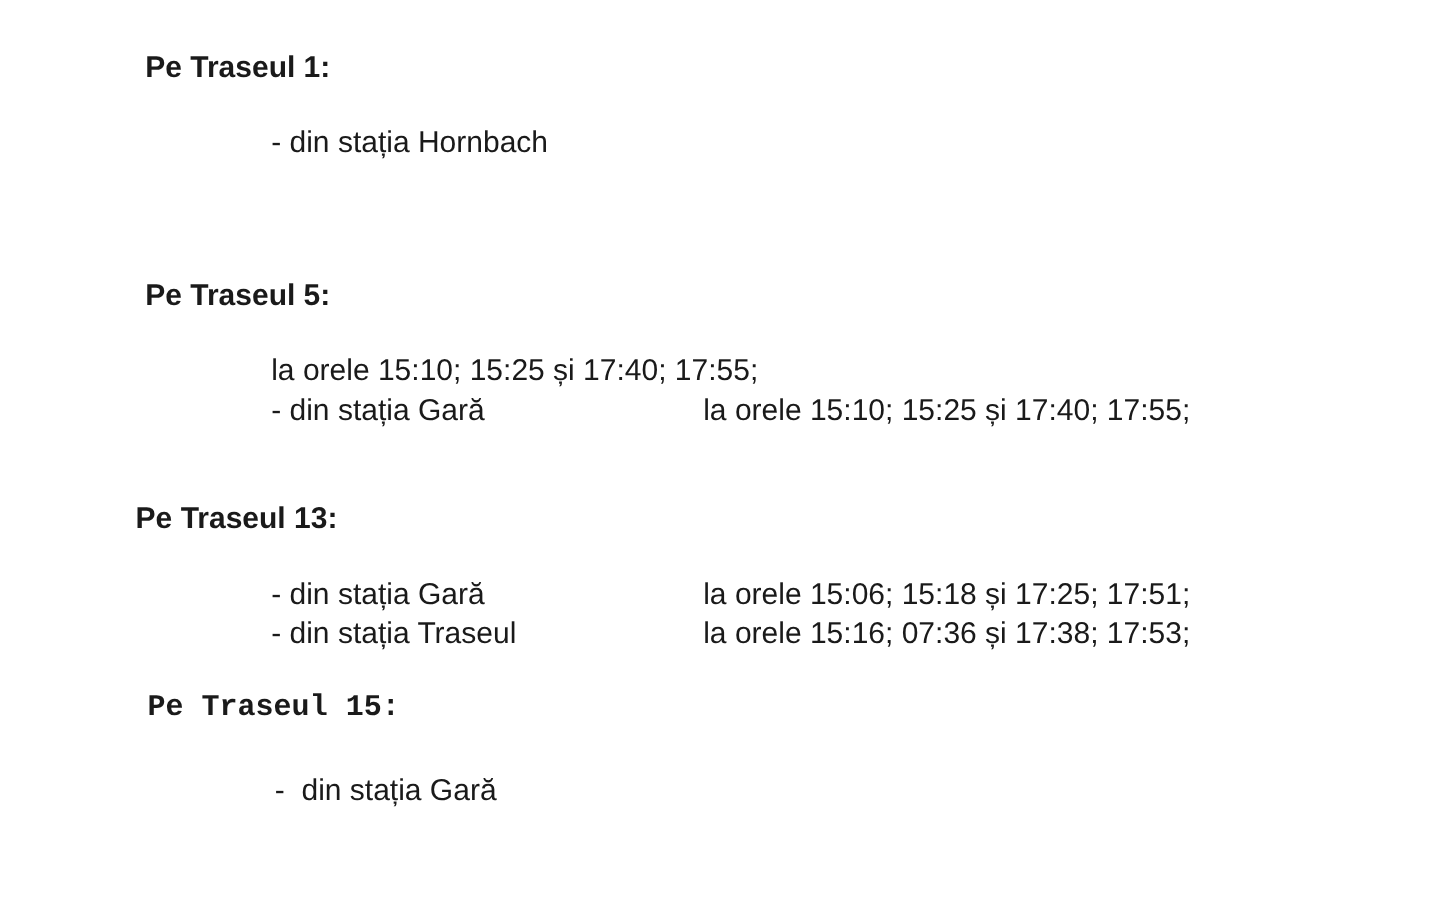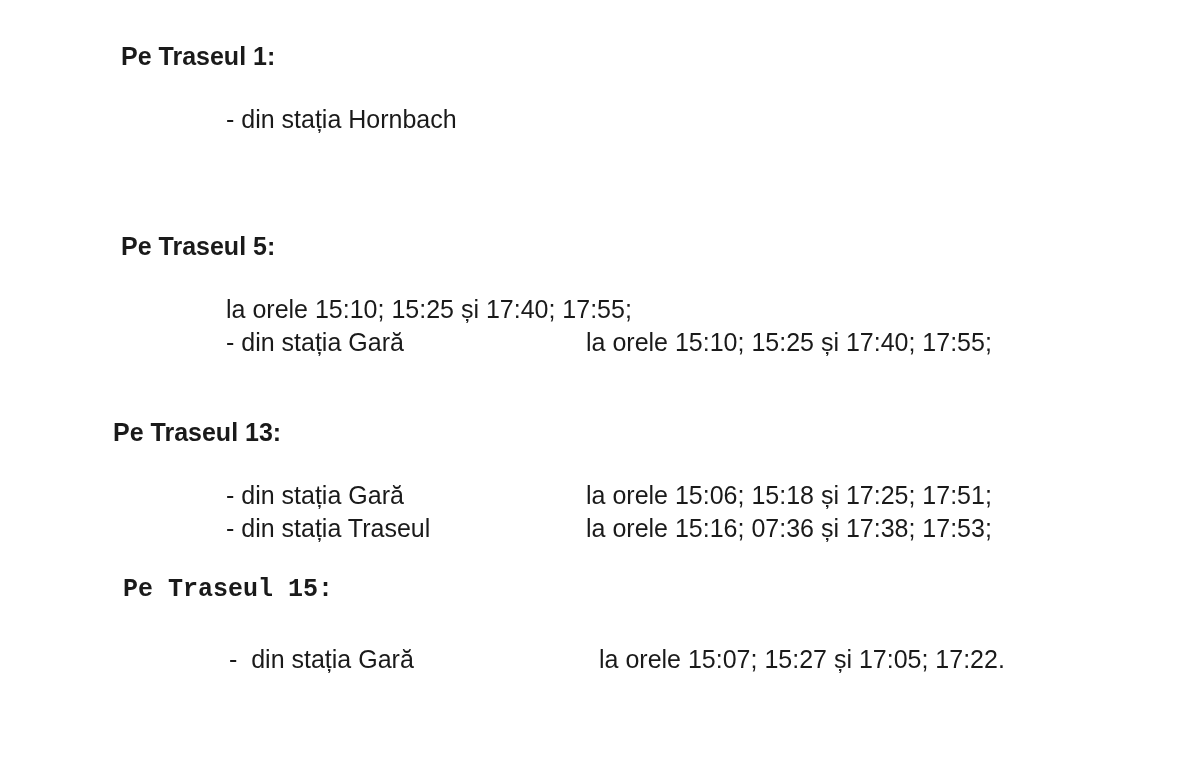--- a/index.html
+++ b/index.html
@@ -78,18 +78,17 @@
         <span class="times">la orele 15:16; 07:36 și 17:38; 17:53;</span>
       </div>
     </div>
   </div>
 
   <div class="section section-4">
     <div class="heading">Pe Traseul 15:</div>
     <div class="rows">
       <div class="row">
         <span class="station">-  din stația Gară</span>
-        <span class="times">la orele 15:07; 15:27 și 17:05; 17:22.</span>
       </div>
     </div>
   </div>
 
 </div>
 
 </body></html>

